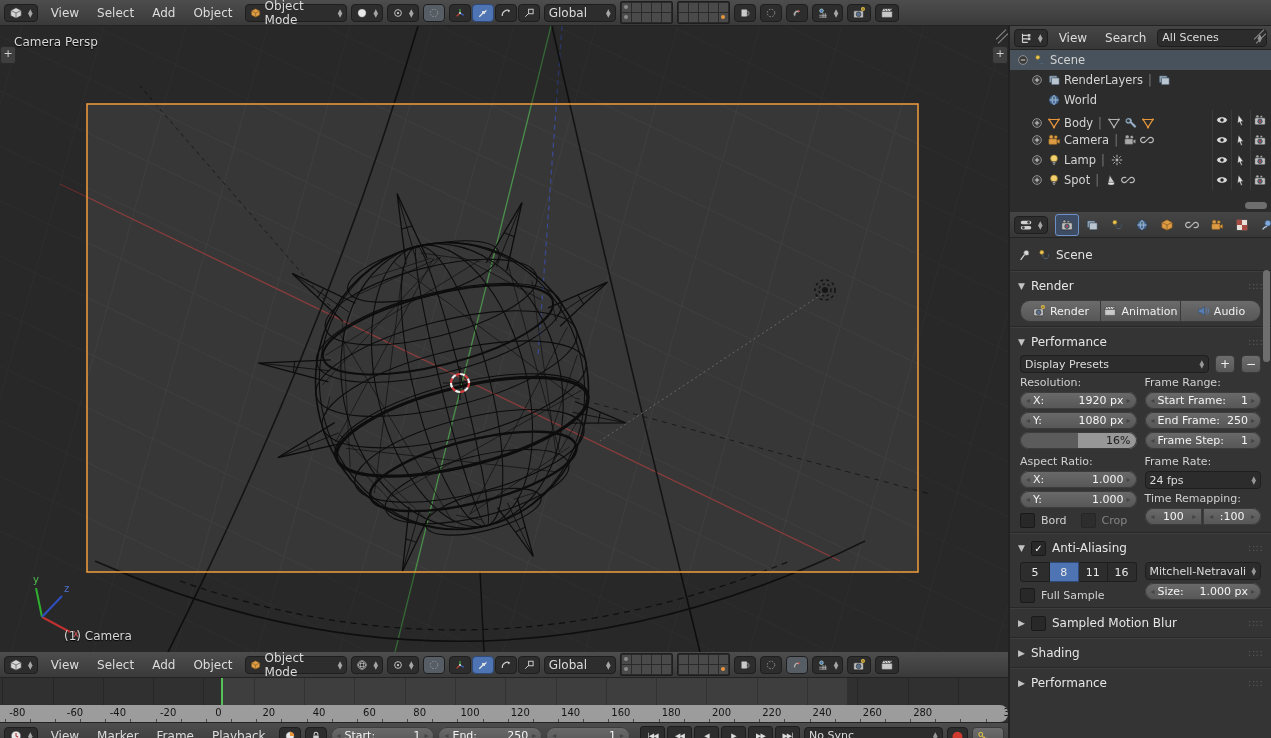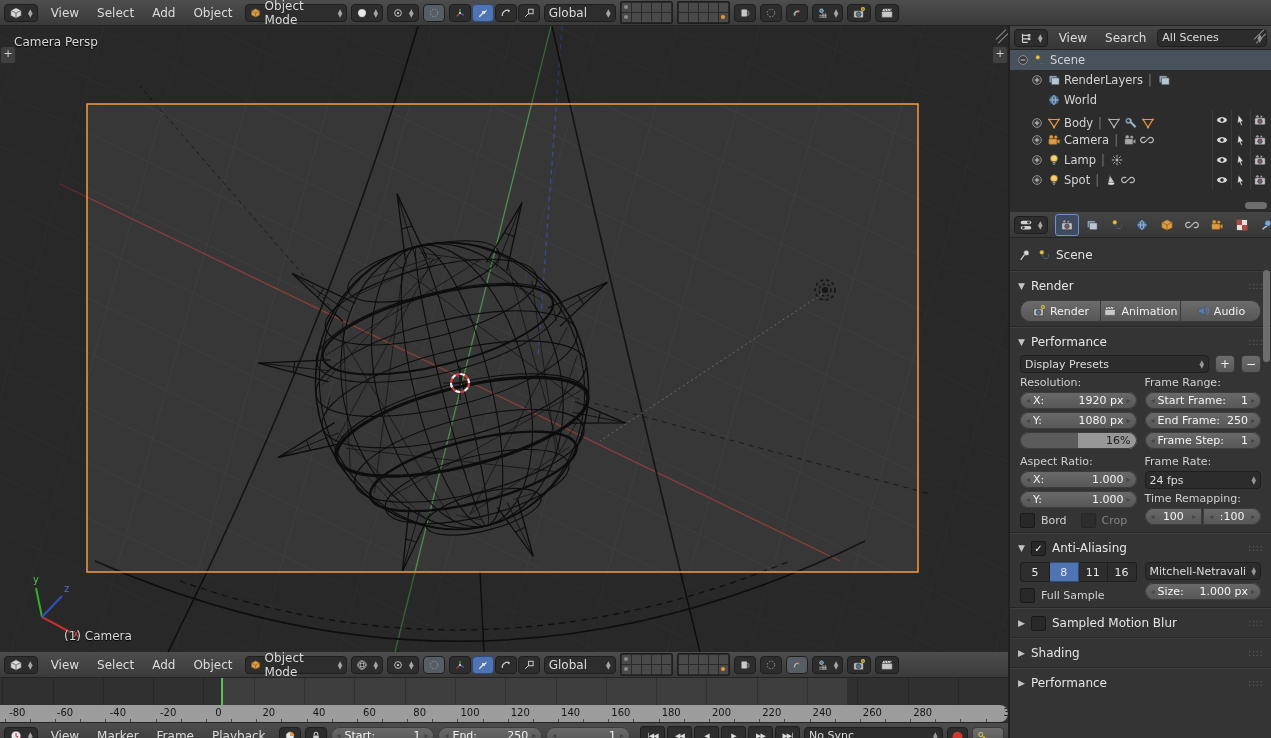--- a/index.html
+++ b/index.html
@@ -736,21 +736,21 @@
       <div class="tl-grid" style="left: 807.01px;"></div>
       <div class="tl-grid" style="left: 857.31px;"></div>
       <div class="tl-grid" style="left: 907.61px;"></div>
       <div class="tl-grid" style="left: 957.91px;"></div>
       <div class="tl-dark" style="left: 0px; width: 221.015px;"></div>
       <div class="tl-dark" style="left: 847.25px; width: 160.75px;"></div>
       <div class="tl-cursor" style="left: 221.015px;"></div>
     </div>
   <div class="tl-ruler" id="tl-ruler">
       <span class="tick-lab" style="left: 17.3px;">-80</span>
-      <span class="tick-lab" style="left: 65px;">-60</span>
+      <span class="tick-lab" style="left: 75px;">-60</span>
       <span class="tick-lab" style="left: 117.9px;">-40</span>
       <span class="tick-lab" style="left: 168.2px;">-20</span>
       <span class="tick-lab" style="left: 218.5px;">0</span>
       <span class="tick-lab" style="left: 268.8px;">20</span>
       <span class="tick-lab" style="left: 319.1px;">40</span>
       <span class="tick-lab" style="left: 369.4px;">60</span>
       <span class="tick-lab" style="left: 419.7px;">80</span>
       <span class="tick-lab" style="left: 470px;">100</span>
       <span class="tick-lab" style="left: 520.3px;">120</span>
       <span class="tick-lab" style="left: 570.6px;">140</span>

